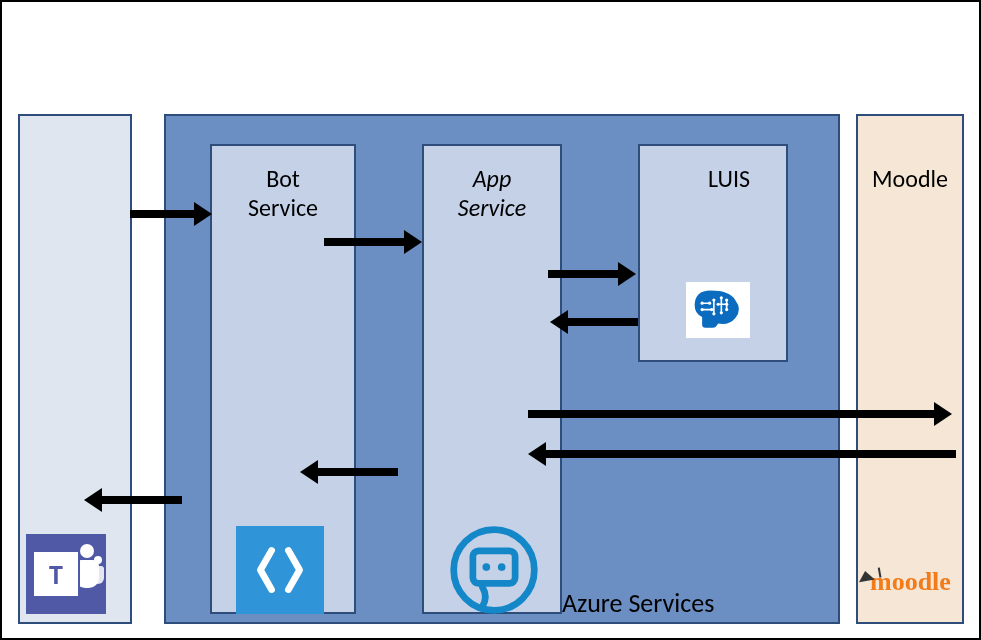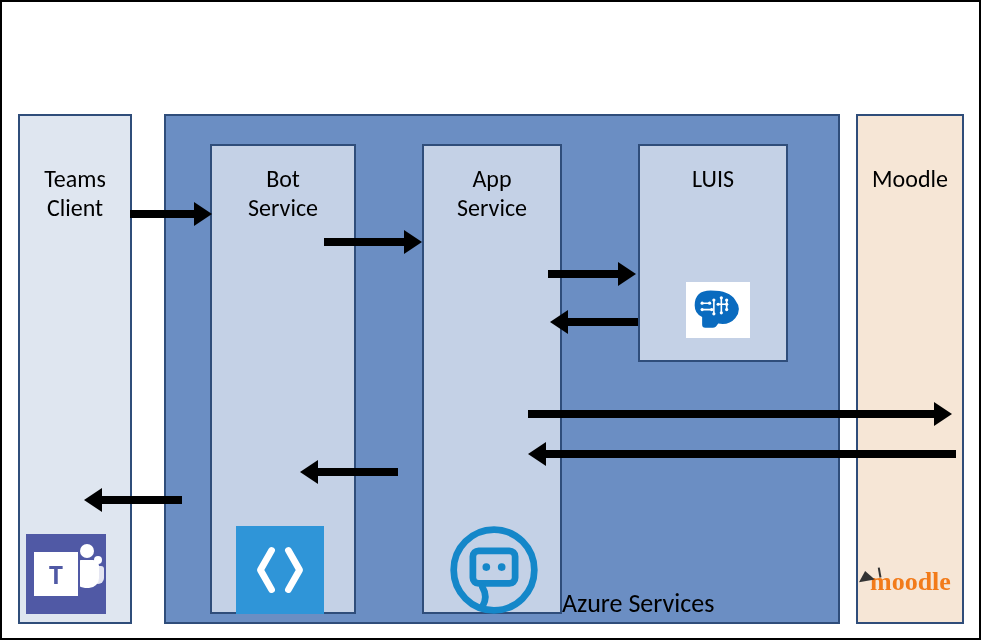--- a/index.html
+++ b/index.html
@@ -35,22 +35,22 @@
   #moodle-col  { left: 854px; top: 112px; width: 108px; height: 510px; background: #f6e6d6; }
 
   
   #bot-col  { left: 208px; top: 142px; width: 146px; height: 470px; background: #c4d1e6; }
   #app-col  { left: 420px; top: 142px; width: 140px; height: 470px; background: #c4d1e6; }
   #luis-col { left: 636px; top: 142px; width: 150px; height: 218px; background: #c4d1e6; }
 
   
   #lbl-teams  { left: 16px;  top: 163px; width: 114px; }
   #lbl-bot    { left: 208px; top: 163px; width: 146px; }
-  #lbl-app    { left: 420px; top: 163px; width: 140px; }
-  #lbl-luis   { left: 620px; top: 163px; width: 182px; }
+  #lbl-app    { left: 420px; top: 163px; width: 140px; font-style: italic; }
+  #lbl-luis   { left: 636px; top: 163px; width: 182px; }
   #lbl-moodle { left: 854px; top: 163px; width: 108px; }
   #lbl-azure  { left: 560px; top: 586px; width: 270px; font-size: 26px; text-align:left; }
 
   
   .arrow {
     position: absolute;
     height: 8px;
     background: #000;
   }
   .arrow.right::after {
@@ -116,24 +116,20 @@
   #icon-moodle .cap::after{
     content:""; display:block; width:2px; height:10px; background:#333; margin-left:13px; margin-top:-1px;
   }
 </style>
 </head>
 <body>
 
 <div class="canvas">
 
   <div id="teams-col" class="box"></div>
-  <div id="lbl-teams" class="label">
-    <span>Teams</span><br>
-    <span>Client</span>
-  </div>
 
   <div id="azure-box" class="box"></div>
 
   <div id="bot-col" class="box"></div>
   <div id="lbl-bot" class="label">
     <span>Bot</span><br>
     <span>Service</span>
   </div>
 
   <div id="app-col" class="box"></div>

